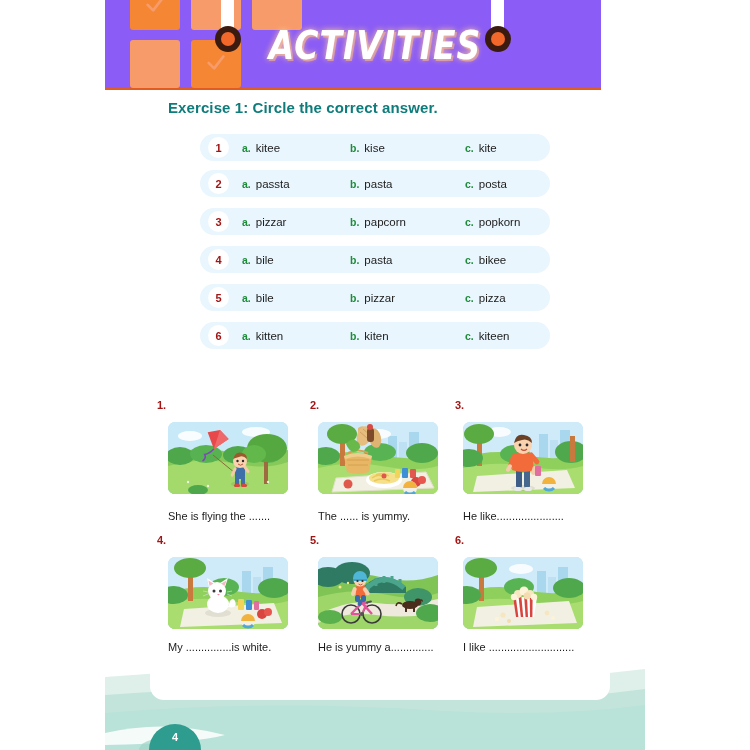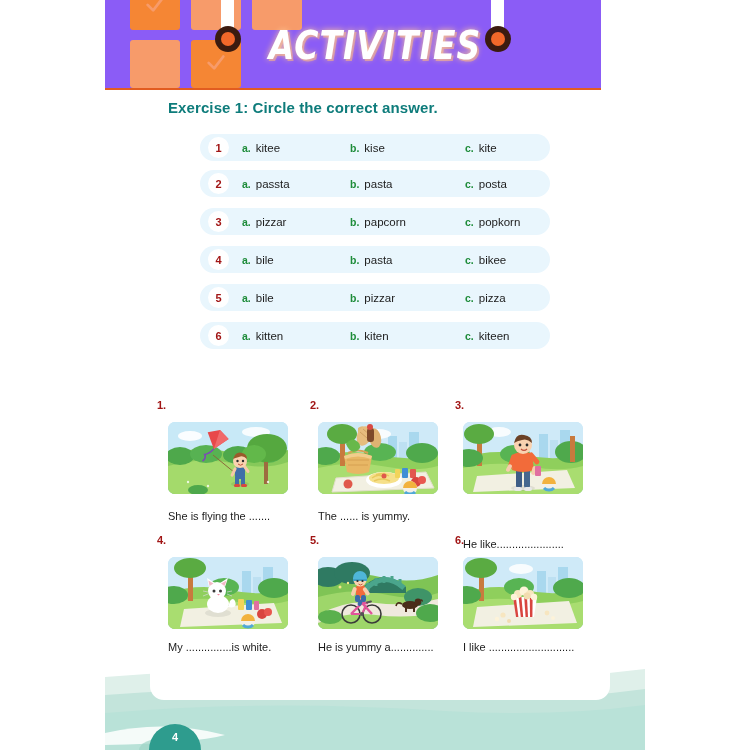--- a/index.html
+++ b/index.html
@@ -345,21 +345,21 @@
         <path d="M-2 7 q3 3 6 0" stroke="#c0503c" stroke-width="1.2" fill="none"></path>
       </g>
       <rect x="72" y="44" width="6" height="10" rx="1" fill="#e06fa0"></rect>
       <g transform="translate(86,62)">
         <circle r="7" fill="#f5f0e6"></circle>
         <path d="M-7 0 a7 7 0 0 1 14 0Z" fill="#f2b23e"></path>
         <path d="M-5 4 a7 7 0 0 0 10 0" stroke="#4fa8d8" stroke-width="3" fill="none"></path>
       </g>
     </svg>
   </div>
-  <div class="cap" style="left:358px;top:538px;">He like......................</div>
+  <div class="cap" style="left:358px;top:510px;">He like......................</div>
 
   <div class="pic-num" style="left:52px;top:534px;">4.</div>
   <div class="pic" style="left:63px;top:557px;">
     <svg viewBox="0 0 120 72">
       <rect width="120" height="72" fill="#cfeaf8"></rect>
       <rect x="74" y="14" width="9" height="26" fill="#a9d8ee"></rect>
       <rect x="85" y="20" width="8" height="20" fill="#bde0f2"></rect>
       <rect x="95" y="10" width="10" height="30" fill="#a9d8ee"></rect>
       <rect x="107" y="22" width="8" height="18" fill="#bde0f2"></rect>
       <path d="M0 36 Q30 26 62 33 Q92 40 120 32 L120 72 L0 72Z" fill="#8fcf5c"></path>

